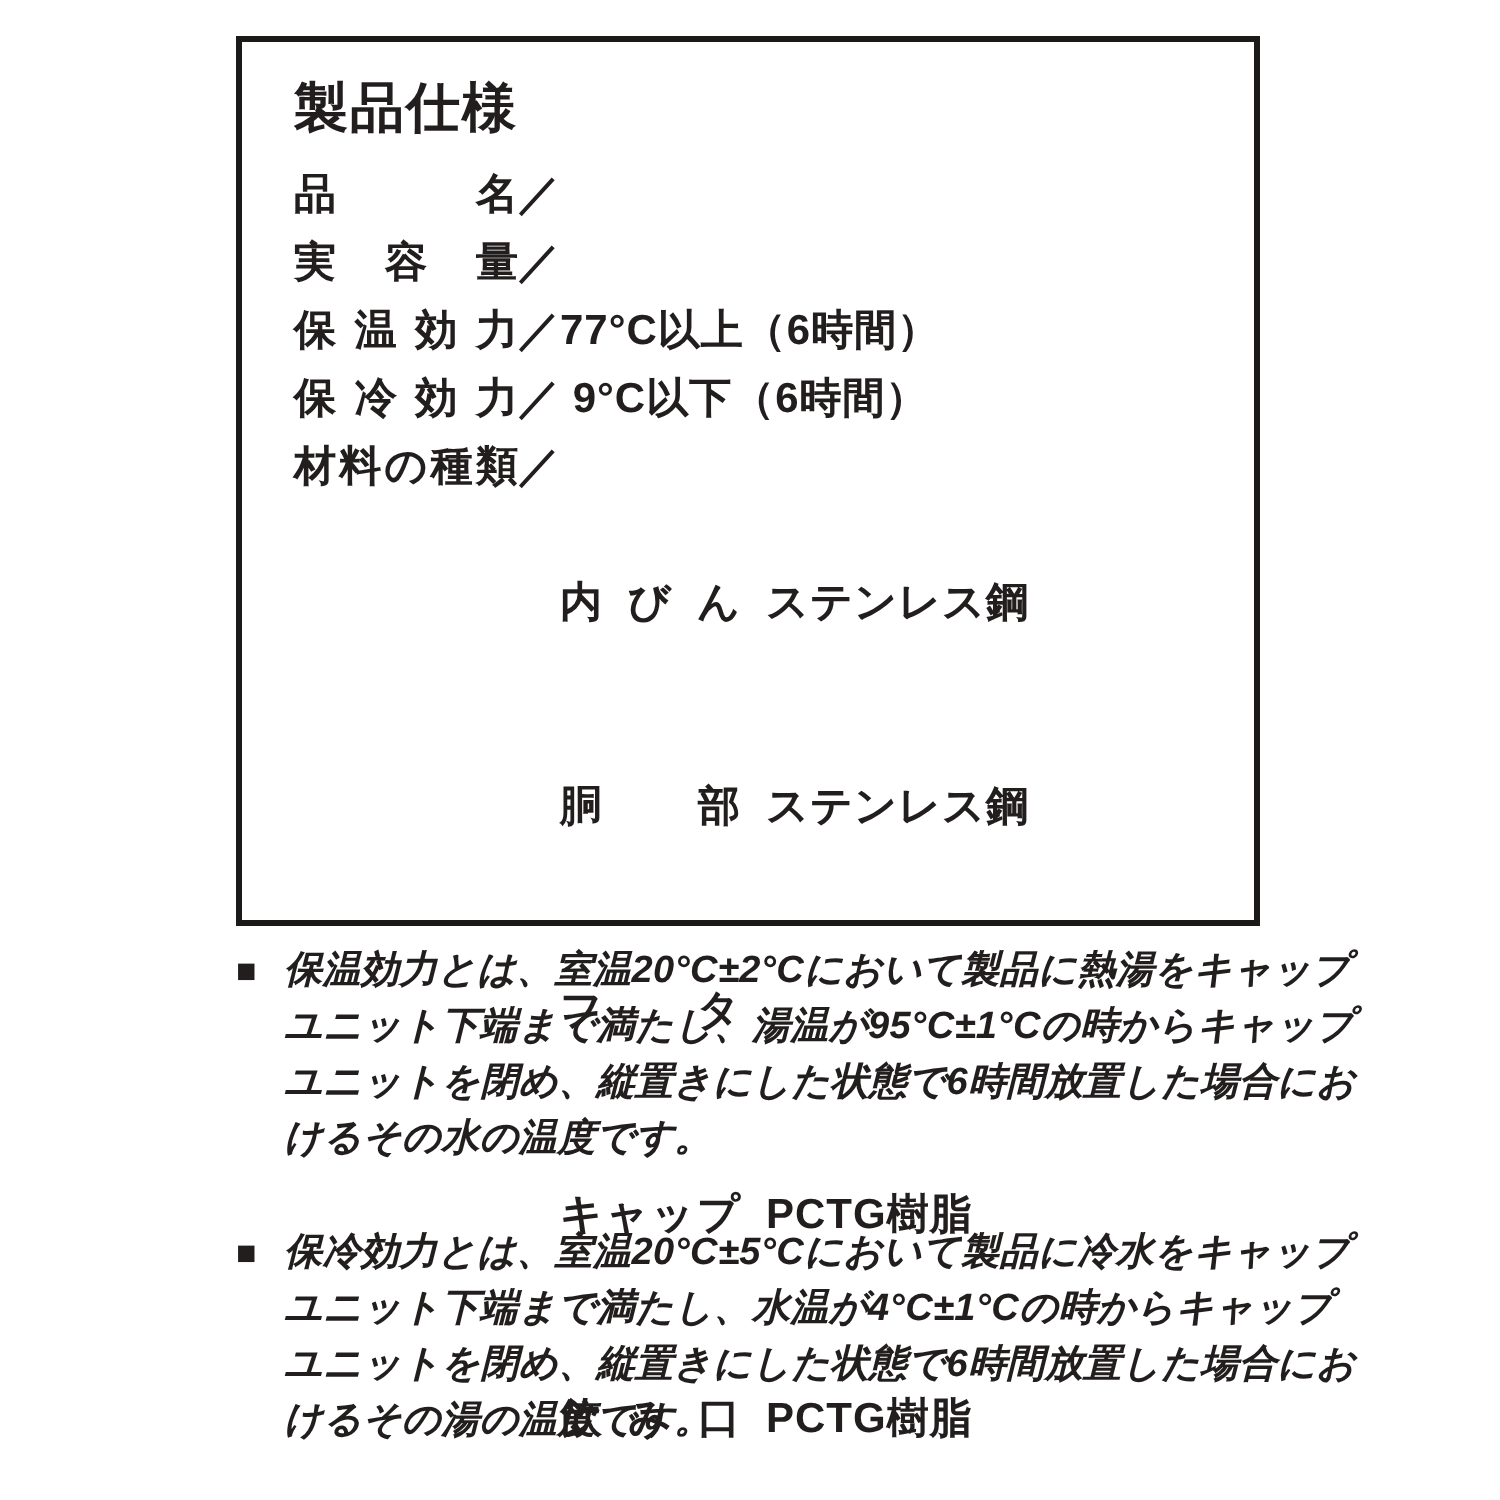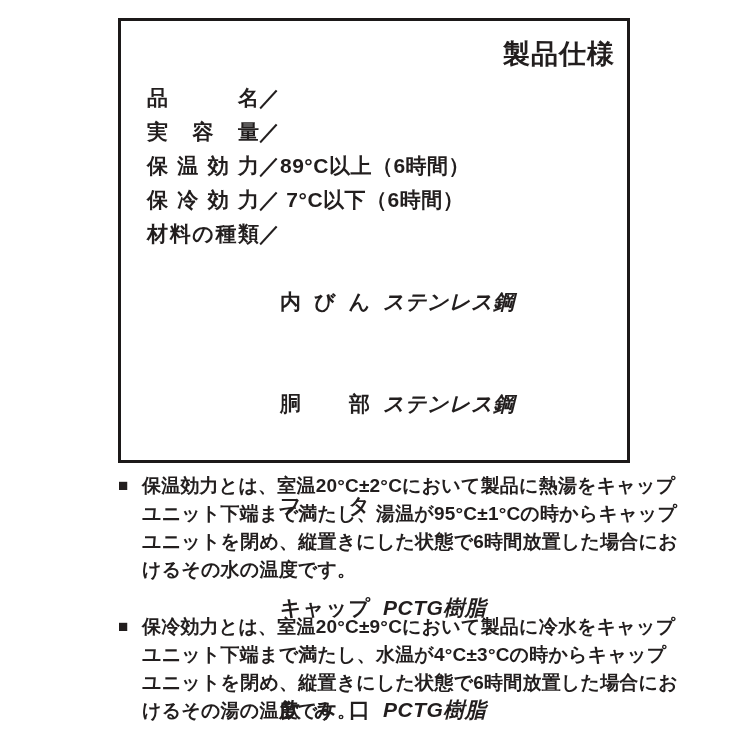--- a/index.html
+++ b/index.html
@@ -25,21 +25,20 @@
   .spec-box {
     position: absolute;
     left: 118px;
     top: 18px;
     width: 512px;
     height: 445px;
     box-sizing: border-box;
     border: 3px solid #1c1919;
     padding: 18px 12px 0 26px;
     background: #ffffff;
-    text-align: right;
   }
   .spec-title {
     margin: 0 0 12px 0;
     font-size: 27px;
     line-height: 30px;
     font-weight: 700;
     letter-spacing: 1px;
   }
   .row {
     display: flex;
@@ -54,21 +53,21 @@
   .val   { flex: none; white-space: pre; letter-spacing: 0.5px; }
 
   
   .just { display: inline-flex; justify-content: space-between; }
   .lbl.just  { width: 112px; }
   .part.just { width: 90px; }
 
   .materials { flex: none; display: block; }
   .mrow { display: flex; align-items: flex-start; line-height: 34px; white-space: pre; }
   .part { flex: none; margin-right: 13px; }
-  .mat  { flex: none; letter-spacing: 0.5px; font-style: italic; }
+  .mat  { flex: none; letter-spacing: 0.5px; }
 
   
   .notes {
     position: absolute;
     left: 118px;
     top: 472px;
     width: 516px;
   }
   .note {
     display: flex;
@@ -78,21 +77,21 @@
     line-height: 28px;
     font-weight: 600;
   }
   .bullet {
     flex: none;
     width: 24px;
     font-size: 17px;
     line-height: 28px;
   }
   .nlines { flex: 1; }
-  .nline { white-space: pre; letter-spacing: 0.2px; }
+  .nline { white-space: pre; letter-spacing: 0.2px; font-style: italic; }
 </style>
 </head>
 <body>
 
 <div class="page">
 
   <div class="spec-box">
     <h1 class="spec-title">製品仕様</h1>
 
     <div class="row">
@@ -101,27 +100,27 @@
     </div>
 
     <div class="row">
       <span class="lbl just"><span>実</span><span>容</span><span>量</span></span>
       <span class="slash">／</span>
     </div>
 
     <div class="row">
       <span class="lbl just"><span>保</span><span>温</span><span>効</span><span>力</span></span>
       <span class="slash">／</span>
-      <span class="val">89°C以上（6時間）</span>
+      <span class="val">77°C以上（6時間）</span>
     </div>
 
     <div class="row">
       <span class="lbl just"><span>保</span><span>冷</span><span>効</span><span>力</span></span>
       <span class="slash">／</span>
-      <span class="val"> 7°C以下（6時間）</span>
+      <span class="val"> 9°C以下（6時間）</span>
     </div>
 
     <div class="row">
       <span class="lbl just"><span>材</span><span>料</span><span>の</span><span>種</span><span>類</span></span>
       <span class="slash">／</span>
       <div class="materials">
         <div class="mrow">
           <span class="part just"><span>内</span><span>び</span><span>ん</span></span>
           <span class="mat">ステンレス鋼</span>
         </div>
@@ -154,21 +153,21 @@
         <div class="nline">保温効力とは、室温20°C±2°Cにおいて製品に熱湯をキャップ</div>
         <div class="nline">ユニット下端まで満たし、湯温が95°C±1°Cの時からキャップ</div>
         <div class="nline">ユニットを閉め、縦置きにした状態で6時間放置した場合にお</div>
         <div class="nline">けるその水の温度です。</div>
       </div>
     </div>
 
     <div class="note">
       <span class="bullet">■</span>
       <div class="nlines">
-        <div class="nline">保冷効力とは、室温20°C±9°Cにおいて製品に冷水をキャップ</div>
-        <div class="nline">ユニット下端まで満たし、水温が4°C±3°Cの時からキャップ</div>
+        <div class="nline">保冷効力とは、室温20°C±5°Cにおいて製品に冷水をキャップ</div>
+        <div class="nline">ユニット下端まで満たし、水温が4°C±1°Cの時からキャップ</div>
         <div class="nline">ユニットを閉め、縦置きにした状態で6時間放置した場合にお</div>
         <div class="nline">けるその湯の温度です。</div>
       </div>
     </div>
 
   </div>
 </div>
 
 </body></html>

